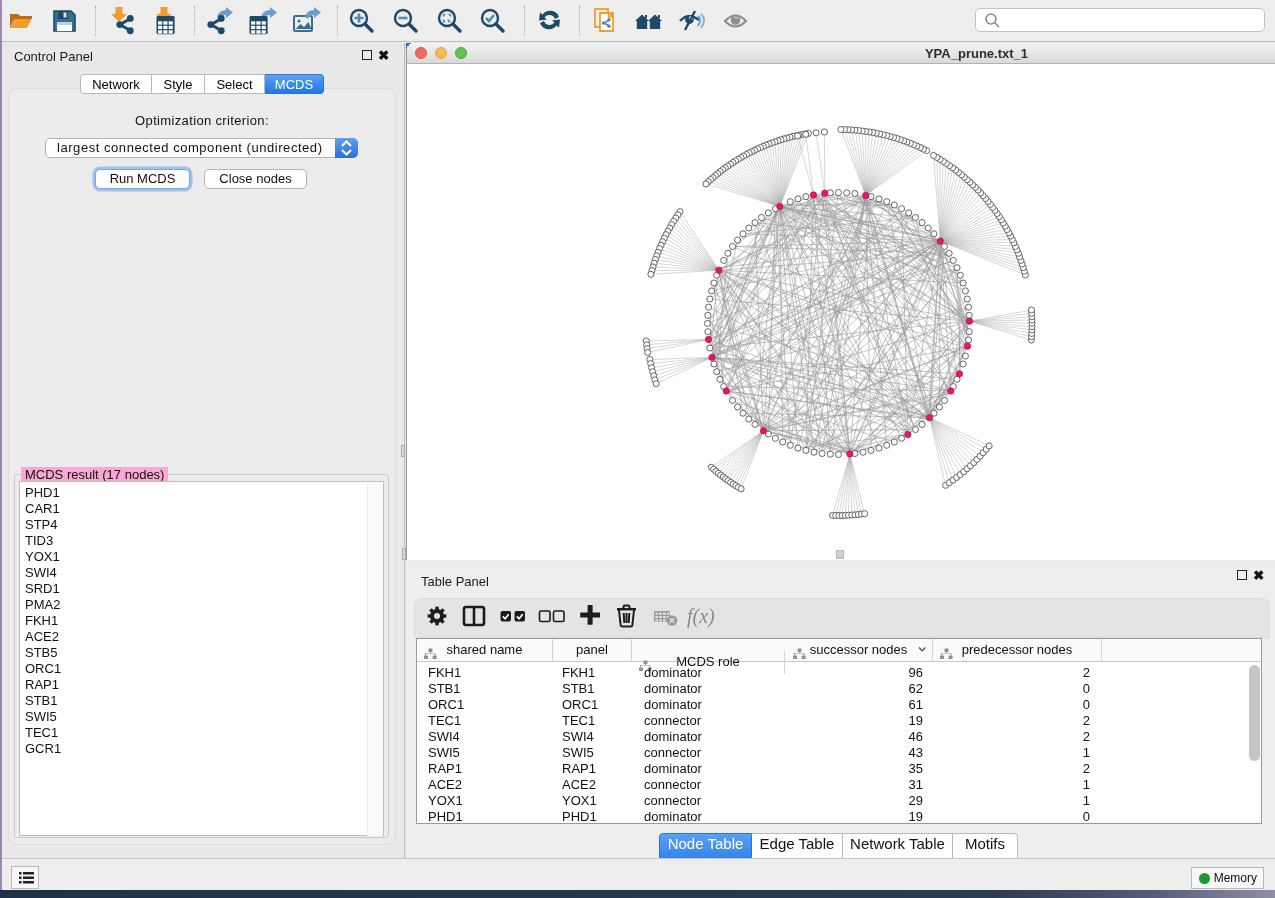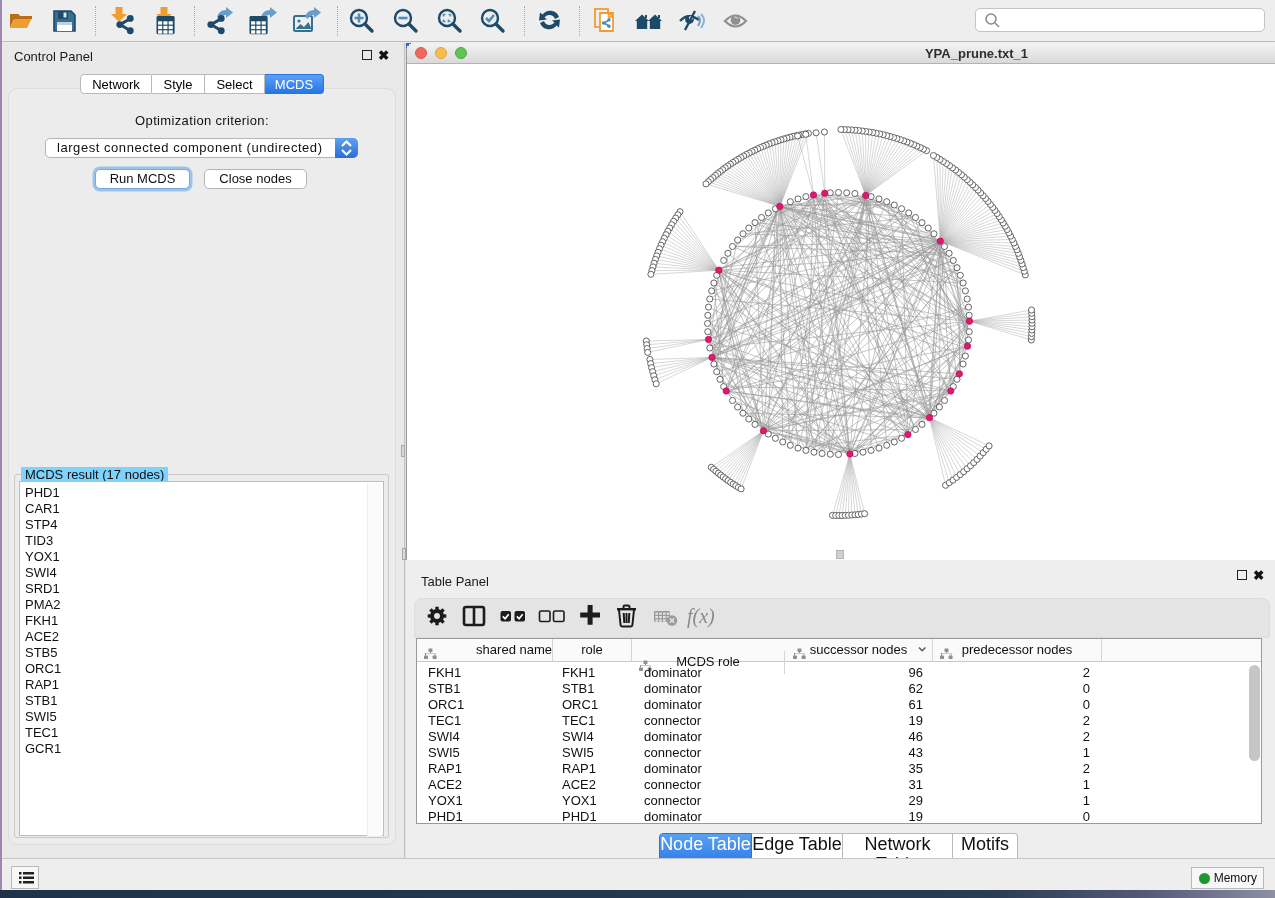--- a/index.html
+++ b/index.html
@@ -28,21 +28,21 @@
 .tab.sel { background:linear-gradient(#5ba1f2,#2476e8); color:#fff; border-color:#2476e8; }
 
 #optlabel { left:0px; top:113px; width:404px; text-align:center; font-size:13px; letter-spacing:0.35px; }
 #dropdown { left:45px; top:138px; width:313px; height:20px; background:#fff; border:1px solid #b4b4b4; border-radius:5px; line-height:18px; padding-left:11px; font-size:13px; letter-spacing:0.55px; }
 #dd-spin { position:absolute; right:-1px; top:-1px; width:23px; height:20px; background:linear-gradient(#5ea0f0,#2a6fd8); border-radius:0 5px 5px 0; }
 .btn { position:absolute; height:20px; background:#fff; border:1px solid #b4b4b4; border-radius:5px; text-align:center; font-size:13px; line-height:18px; }
 #btn-run { left:95px; top:169px; width:95px; box-shadow:0 0 0 2.5px #9cc3ee; border-color:#7aa8d8; }
 #btn-close { left:204px; top:169px; width:103px; }
 
 #groupbox { left:14px; top:474px; width:375px; height:364px; border:1px solid #c9c9c9; border-radius:3px; }
-#grouplabel { left:21px; top:467px; background:#7dd3fc; padding:0 4px; font-size:13px; }
+#grouplabel { left:21px; top:467px; background:#f9a8d4; padding:0 4px; font-size:13px; }
 #mcdslist { left:19px; top:481px; width:365px; height:355px; background:#fff; border:1px solid #bdbdbd; font-size:13px; line-height:16px; padding:3px 0 0 5px; }
 #mcdstrack { position:absolute; right:1px; top:1px; width:15px; height:353px; background:#fbfbfb; border-left:1px solid #ededed; }
 
 
 #netwin { left:406px; top:43px; width:869px; height:517px; background:#c2410c; border-left:1px solid #9a9a9a; }
 #nettitle { left:0; top:0; width:869px; height:21px; background:linear-gradient(#f3f3f3,#d9d9d9); border-bottom:1px solid #b3b3b3; }
 #nettitle .t { position:absolute; left:0; right:0; top:3px; text-align:center; font-weight:bold; font-size:13px; color:#2e2e2e; }
 .tl { position:absolute; top:4px; width:12px; height:12px; border-radius:50%; }
 #netcanvas { left:0; top:21px; width:869px; height:496px; background:#fff; }
 
@@ -51,21 +51,21 @@
 #tpanel-title { left:15px; top:12px; font-size:13px; color:#1a1a1a; }
 #ttoolbar { left:8px; top:36px; width:856px; height:40px; background:#e4e4e4; border:1px solid #dcdcdc; border-radius:8px 8px 0 0;padding-left:16px; }
 #tablebox { left:10px; top:76px; width:846px; height:186px; background:#fff; border:1px solid #9a9a9a; }
 #thead { position:absolute; left:0; top:0; width:844px; height:23px; background:#fafafa; border-bottom:1px solid #c8c8c8; font-size:13px; }
 .hcell { position:absolute; top:0; height:23px; line-height:22px; text-align:center; border-right:1px solid #d4d4d4; }
 .trow { position:absolute; left:0; width:830px; height:16px; font-size:13px; line-height:16px; }
 .c1 { position:absolute; left:11px; } .c2 { position:absolute; left:145px; }
 .c3 { position:absolute; left:227px; } .c4 { position:absolute; width:100px; text-align:right; }
 .c5 { position:absolute; width:100px; text-align:right; }
 #vscroll { position:absolute; right:1px; top:26px; width:11px; height:96px; background:#c6c6c6; border-radius:6px; }
-.btab { height:37px; background:#fff; border:1px solid #b9b9b9; border-left:none; text-align:center; font-size:18px; line-height:20px; }
+.btab { height:37px; background:#fff; border:1px solid #b9b9b9; border-left:none; text-align:center; font-size:15px; line-height:20px; }
 .btab.first { border-left:1px solid #b9b9b9; border-radius:4px 0 0 4px; }
 .btab.last { border-radius:0 4px 4px 0; }
 .btab.sel { background:linear-gradient(#5ba1f2,#2476e8); color:#fff; border-color:#2476e8; }
 
 
 #statusbar { left:0; top:858px; width:1275px; height:44px; background:#eeeeee; border-top:1px solid #c6c6c6; }
 #listbtn { left:11px; top:7px; width:28px; height:23px; background:#f7f7f7; border:1px solid #b9b9b9; }
 #membtn { left:1191px; top:8px; width:73px; height:22px; background:#f7f7f7; border:1px solid #b9b9b9; font-size:12px; line-height:20px; text-align:right; padding-right:6px; }
 #memdot { position:absolute; left:7px; top:5px; width:11px; height:11px; border-radius:50%; background:#1c9732; }
 #wallpaper { left:0; top:890px; width:1275px; height:8px; background:linear-gradient(90deg,#1f3348 0%,#24384e 55%,#2a3c52 78%,#55597a 90%,#8e8fa3 100%); }
@@ -1088,29 +1088,29 @@
             <circle cx="20" cy="18.5" r="5.2"></circle>
             <path d="M17.8 16.3 l4.4 4.4 M22.2 16.3 l-4.4 4.4" stroke="#e4e4e4" stroke-width="1.4"></path>
           </g>
         </svg></div>
       <div style="position:absolute; left:270px; top:3px; width:34px; height:28px;"><svg width="34" height="28" viewBox="0 0 34 28">
           <text x="2" y="21" font-family="Liberation Serif, serif" font-style="italic" font-size="20" fill="#8a8a8a">f(x)</text>
         </svg></div>
     </div>
   <div class="abs" id="tablebox">
     <div id="thead">
-        <div class="hcell" style="left:0px; width:136px;text-align:right;"><span style="position:absolute;left:7px;top:5px;"><svg width="13" height="12" viewBox="0 0 13 12" style="vertical-align:-1px">
+        <div class="hcell" style="left:0px; width:136px;"><span style="position:absolute;left:7px;top:5px;"><svg width="13" height="12" viewBox="0 0 13 12" style="vertical-align:-1px">
               <g fill="#8f8f8f">
                 <rect x="4.5" y="0.5" width="4" height="3.4" rx="0.6"></rect>
                 <rect x="0" y="7.5" width="4" height="3.4" rx="0.6"></rect>
                 <rect x="8.6" y="7.5" width="4" height="3.4" rx="0.6"></rect>
                 <path d="M6 3.5 h1 v2 h-5 v2 h-1 v-2.6 h5 z M7 5.5 h4.6 v2 h-1 v-1.4 h-3.6 z"></path>
               </g>
             </svg></span>shared name</div>
-        <div class="hcell" style="left:136px; width:79px;">role</div>
+        <div class="hcell" style="left:136px; width:79px;">panel</div>
         <div class="hcell" style="left:215px; width:153px;margin-top:12px;"><span style="position:absolute;left:7px;top:5px;"><svg width="13" height="12" viewBox="0 0 13 12" style="vertical-align:-1px">
               <g fill="#8f8f8f">
                 <rect x="4.5" y="0.5" width="4" height="3.4" rx="0.6"></rect>
                 <rect x="0" y="7.5" width="4" height="3.4" rx="0.6"></rect>
                 <rect x="8.6" y="7.5" width="4" height="3.4" rx="0.6"></rect>
                 <path d="M6 3.5 h1 v2 h-5 v2 h-1 v-2.6 h5 z M7 5.5 h4.6 v2 h-1 v-1.4 h-3.6 z"></path>
               </g>
             </svg></span>MCDS role</div>
         <div class="hcell" style="left:368px; width:148px;"><span style="position:absolute;left:8px;top:5px;"><svg width="13" height="12" viewBox="0 0 13 12" style="vertical-align:-1px">
               <g fill="#8f8f8f">

